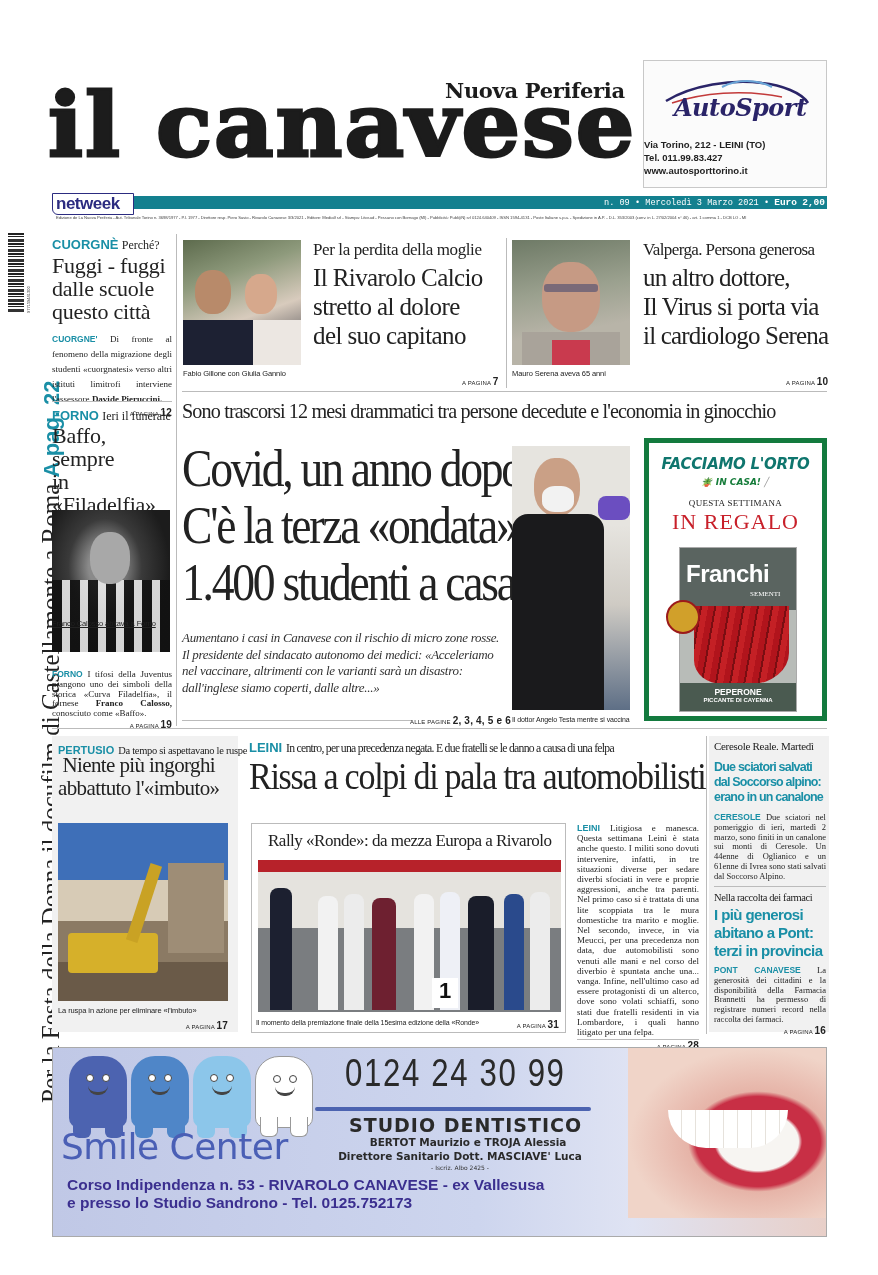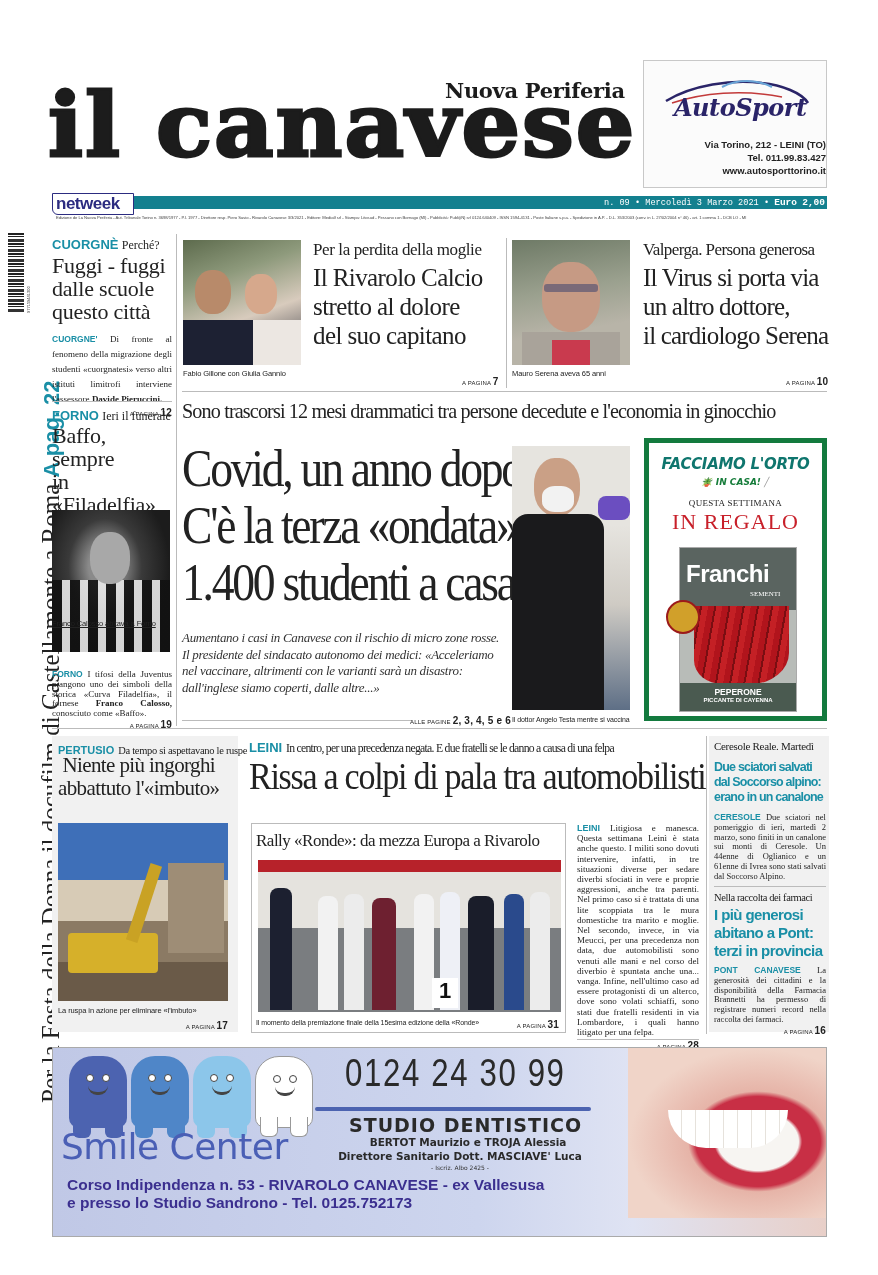--- a/index.html
+++ b/index.html
@@ -18,21 +18,21 @@
   .caption { font-family: "Liberation Sans", sans-serif; font-size: 7.5px; color: #222; position: absolute; letter-spacing: -0.1px; }
   .body-text { font-family: "Liberation Serif", serif; font-size: 9.6px; line-height: 10.6px; text-align: justify; color: #222; }
 
   
   #masthead-title { left: 48px; top: 82px; font-family: "DejaVu Serif", serif; font-weight: 900; font-size: 92px; letter-spacing: 2px; color: #1c1c1c; line-height: 1; transform: scaleY(0.95); transform-origin: top left; -webkit-text-stroke: 3px #1c1c1c; }
   #masthead-sub { left: 445px; top: 78px; font-family: "DejaVu Serif", serif; font-weight: bold; font-size: 21px; color: #1c1c1c; letter-spacing: -0.3px; }
 
   
   #autosport-ad { left: 643px; top: 60px; width: 184px; height: 128px; border: 1px solid #c8c8c8; background: #fbfbfb; }
   #autosport-ad .logo { position: absolute; left: 30px; top: 32px; font-family: "DejaVu Serif", serif; font-style: italic; font-weight: bold; font-size: 24px; color: #2a2468; letter-spacing: -0.5px; }
-  #autosport-ad .addr { position: absolute; left: 0; width: 100%; text-align: right; font-family: "Liberation Sans", sans-serif; font-weight: bold; font-size: 9.5px; color: #222; }
+  #autosport-ad .addr { position: absolute; left: 0; width: 100%; text-align: left; font-family: "Liberation Sans", sans-serif; font-weight: bold; font-size: 9.5px; color: #222; }
 
   
   #netweek-bar { left: 52px; top: 196px; width: 775px; height: 13px; background: #13808f; }
   #netweek-logo { left: 52px; top: 193px; width: 82px; height: 22px; background: #fff; border: 1px solid #2c2c80; border-radius: 0 0 0 6px; }
   #netweek-logo span { position: absolute; left: 3px; top: 0px; font-family: "Liberation Sans", sans-serif; font-weight: bold; font-size: 17px; color: #2c2c80; letter-spacing: -0.5px; }
   #issue-info { right: 53px; top: 196px; font-family: Liberation Mono, monospace; font-size: 8.6px; line-height: 13px; color: #fff; }
   #issue-info b { font-weight: 900; font-size: 9.5px; }
   #imprint { left: 56px; top: 215px; width: 770px; font-family: "Liberation Sans", sans-serif; font-size: 4.2px; color: #444; white-space: nowrap; overflow: hidden; letter-spacing: -0.05px; }
 
   
@@ -184,22 +184,22 @@
 <div class="photo" style="left:512px;top:240px;width:118px;height:125px;background:linear-gradient(170deg,#6e7a66 0%,#9aa08e 40%,#b8b4a8 70%);">
   <div class="abs" style="left:30px;top:22px;width:58px;height:70px;border-radius:45%;background:#c69a84;"></div>
   <div class="abs" style="left:32px;top:44px;width:54px;height:8px;background:#7a6a78;border-radius:3px;"></div>
   <div class="abs" style="left:10px;top:92px;width:98px;height:33px;background:#a9a39a;"></div>
   <div class="abs" style="left:40px;top:100px;width:38px;height:25px;background:#c93a4e;"></div>
 </div>
 <div class="caption" style="left:512px;top:369px;">Mauro Serena aveva 65 anni</div>
 <div class="abs" style="left:643px;top:240px;width:190px;">
   <div class="serif" style="font-size:17px;line-height:20px;letter-spacing:-0.6px;">Valperga. Persona generosa</div>
   <div class="serif" style="font-size:25px;line-height:29px;letter-spacing:-0.8px;margin-top:3px;white-space:nowrap;">
+    <div>un altro dottore,</div>
     <div>Il Virus si porta via</div>
-    <div>un altro dottore,</div>
     <div>il cardiologo Serena</div>
   </div>
 </div>
 <div class="apag abs" style="left:786px;top:376px;">
   <span>A PAGINA</span> <b>10</b>
 </div>
 
 <div class="abs serif" style="left:182px;top:398px;width:650px;font-size:21px;line-height:26px;letter-spacing:-0.9px;white-space:nowrap;transform:scaleX(0.96);transform-origin:left;">Sono trascorsi 12 mesi drammatici tra persone decedute e l'economia in ginocchio</div>
 <div class="abs serif" style="left:182px;top:440px;width:330px;font-size:53px;line-height:57px;letter-spacing:-2.6px;white-space:nowrap;transform:scaleX(0.86);transform-origin:left;">
   <div>Covid, un anno dopo</div>
@@ -260,21 +260,21 @@
   </div>
 </div>
 
 <div class="abs" style="left:249px;top:738px;width:455px;white-space:nowrap;">
   <span class="kicker" style="font-size:13px;">LEINI</span>
   <span class="serif" style="font-size:13px;letter-spacing:-0.8px;display:inline-block;transform:scaleX(0.9);transform-origin:left;">In centro, per una precedenza negata. E due fratelli se le danno a causa di una felpa</span>
 </div>
 <div class="abs serif" style="left:249px;top:756px;font-size:37px;line-height:42px;letter-spacing:-1.4px;white-space:nowrap;transform:scaleX(0.92);transform-origin:left;">Rissa a colpi di pala tra automobilisti</div>
 
 <div class="abs" style="left:251px;top:823px;width:315px;height:210px;border:1px solid #bbb;">
-  <div class="serif" style="position:absolute;left:4px;top:7px;font-size:17px;letter-spacing:-0.5px;white-space:nowrap;">Rally «Ronde»: da mezza Europa a Rivarolo</div>
+  <div class="serif" style="position:absolute;left:16px;top:7px;font-size:17px;letter-spacing:-0.5px;white-space:nowrap;">Rally «Ronde»: da mezza Europa a Rivarolo</div>
   <div class="photo" style="left:6px;top:36px;width:303px;height:152px;background:linear-gradient(180deg,#b7222a 0 8%,#e5e3de 8% 45%,#7a7d80 45% 100%);">
     <div class="abs" style="left:12px;top:28px;width:22px;height:122px;background:#1c2030;border-radius:8px 8px 0 0;"></div>
     <div class="abs" style="left:60px;top:36px;width:20px;height:114px;background:#f2f2f2;border-radius:8px 8px 0 0;"></div>
     <div class="abs" style="left:86px;top:34px;width:20px;height:116px;background:#ececec;border-radius:8px 8px 0 0;"></div>
     <div class="abs" style="left:114px;top:38px;width:24px;height:112px;background:#6e2030;border-radius:8px 8px 0 0;"></div>
     <div class="abs" style="left:156px;top:34px;width:20px;height:116px;background:#f2f2f2;border-radius:8px 8px 0 0;"></div>
     <div class="abs" style="left:182px;top:32px;width:20px;height:118px;background:#eef0f6;border-radius:8px 8px 0 0;"></div>
     <div class="abs" style="left:210px;top:36px;width:26px;height:114px;background:#1a1d2a;border-radius:8px 8px 0 0;"></div>
     <div class="abs" style="left:246px;top:34px;width:20px;height:116px;background:#2a4a8c;border-radius:8px 8px 0 0;"></div>
     <div class="abs" style="left:272px;top:32px;width:20px;height:118px;background:#ececec;border-radius:8px 8px 0 0;"></div>

